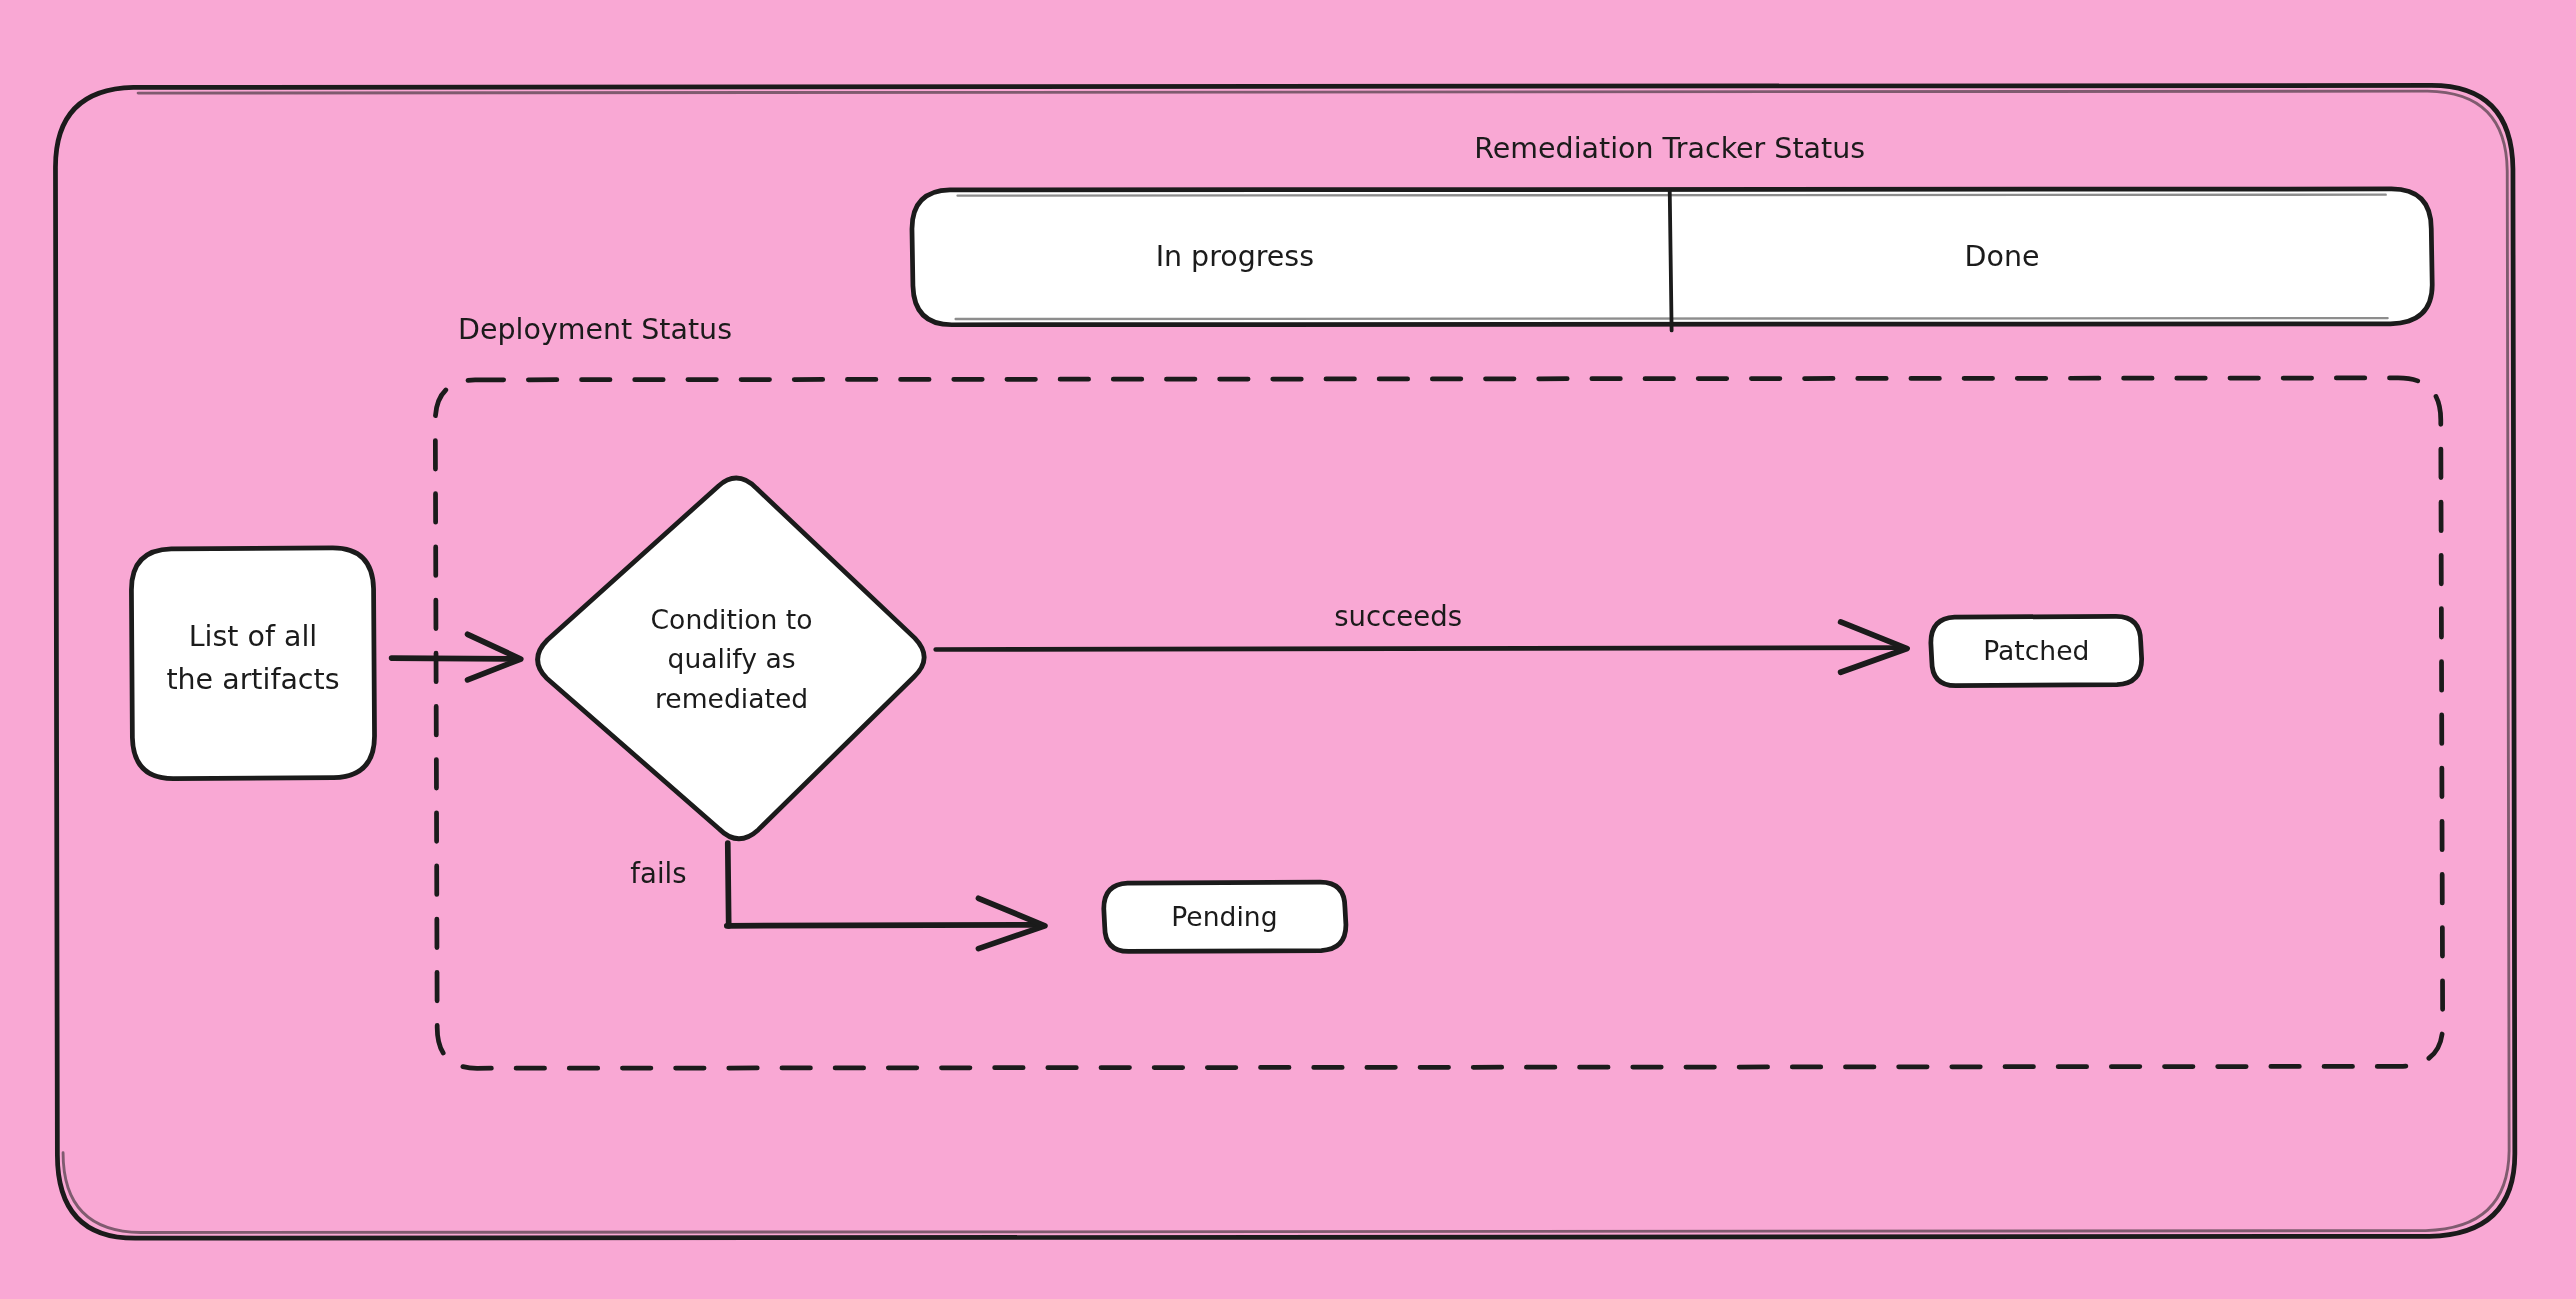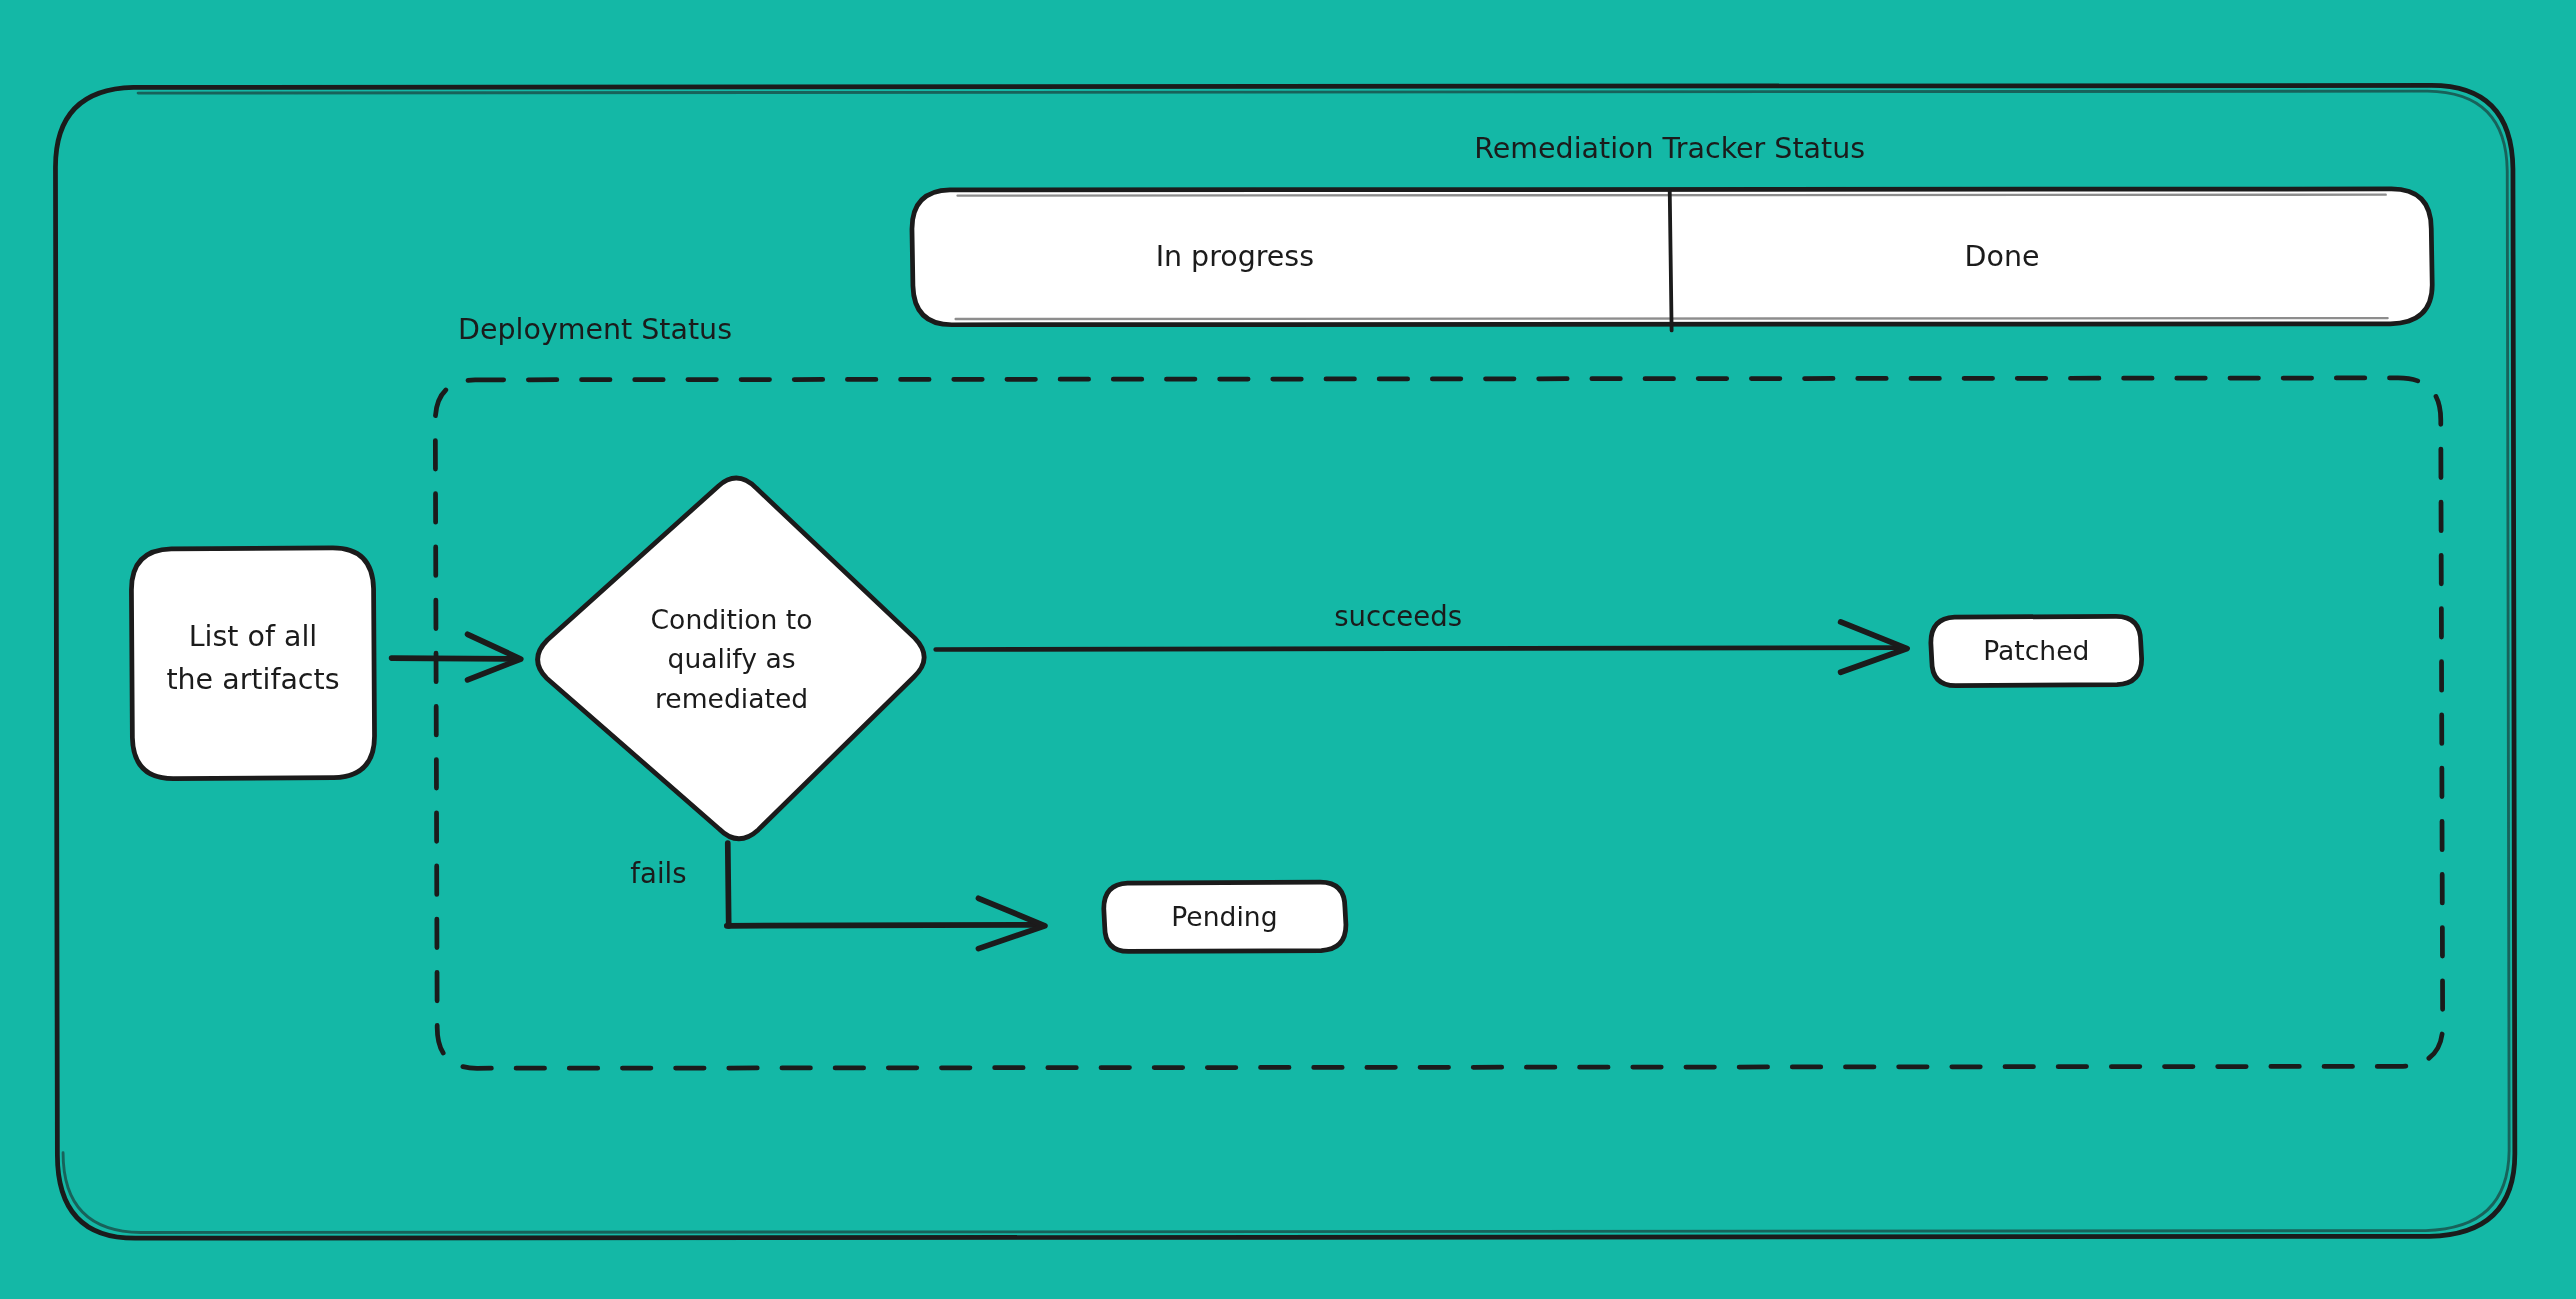--- a/index.html
+++ b/index.html
@@ -10,21 +10,21 @@
   body {
     width: 2576px;
     height: 1299px;
     font-family: "DejaVu Sans", sans-serif;
     overflow: hidden;
   }
   #diagram-root {
     position: relative;
     width: 2576px;
     height: 1299px;
-    background: #14b8a6;
+    background: #f9a8d4;
   }
   svg.canvas {
     position: absolute;
     top: 0;
     left: 0;
     width: 2576px;
     height: 1299px;
   }
   .stroke {
     fill: none;

